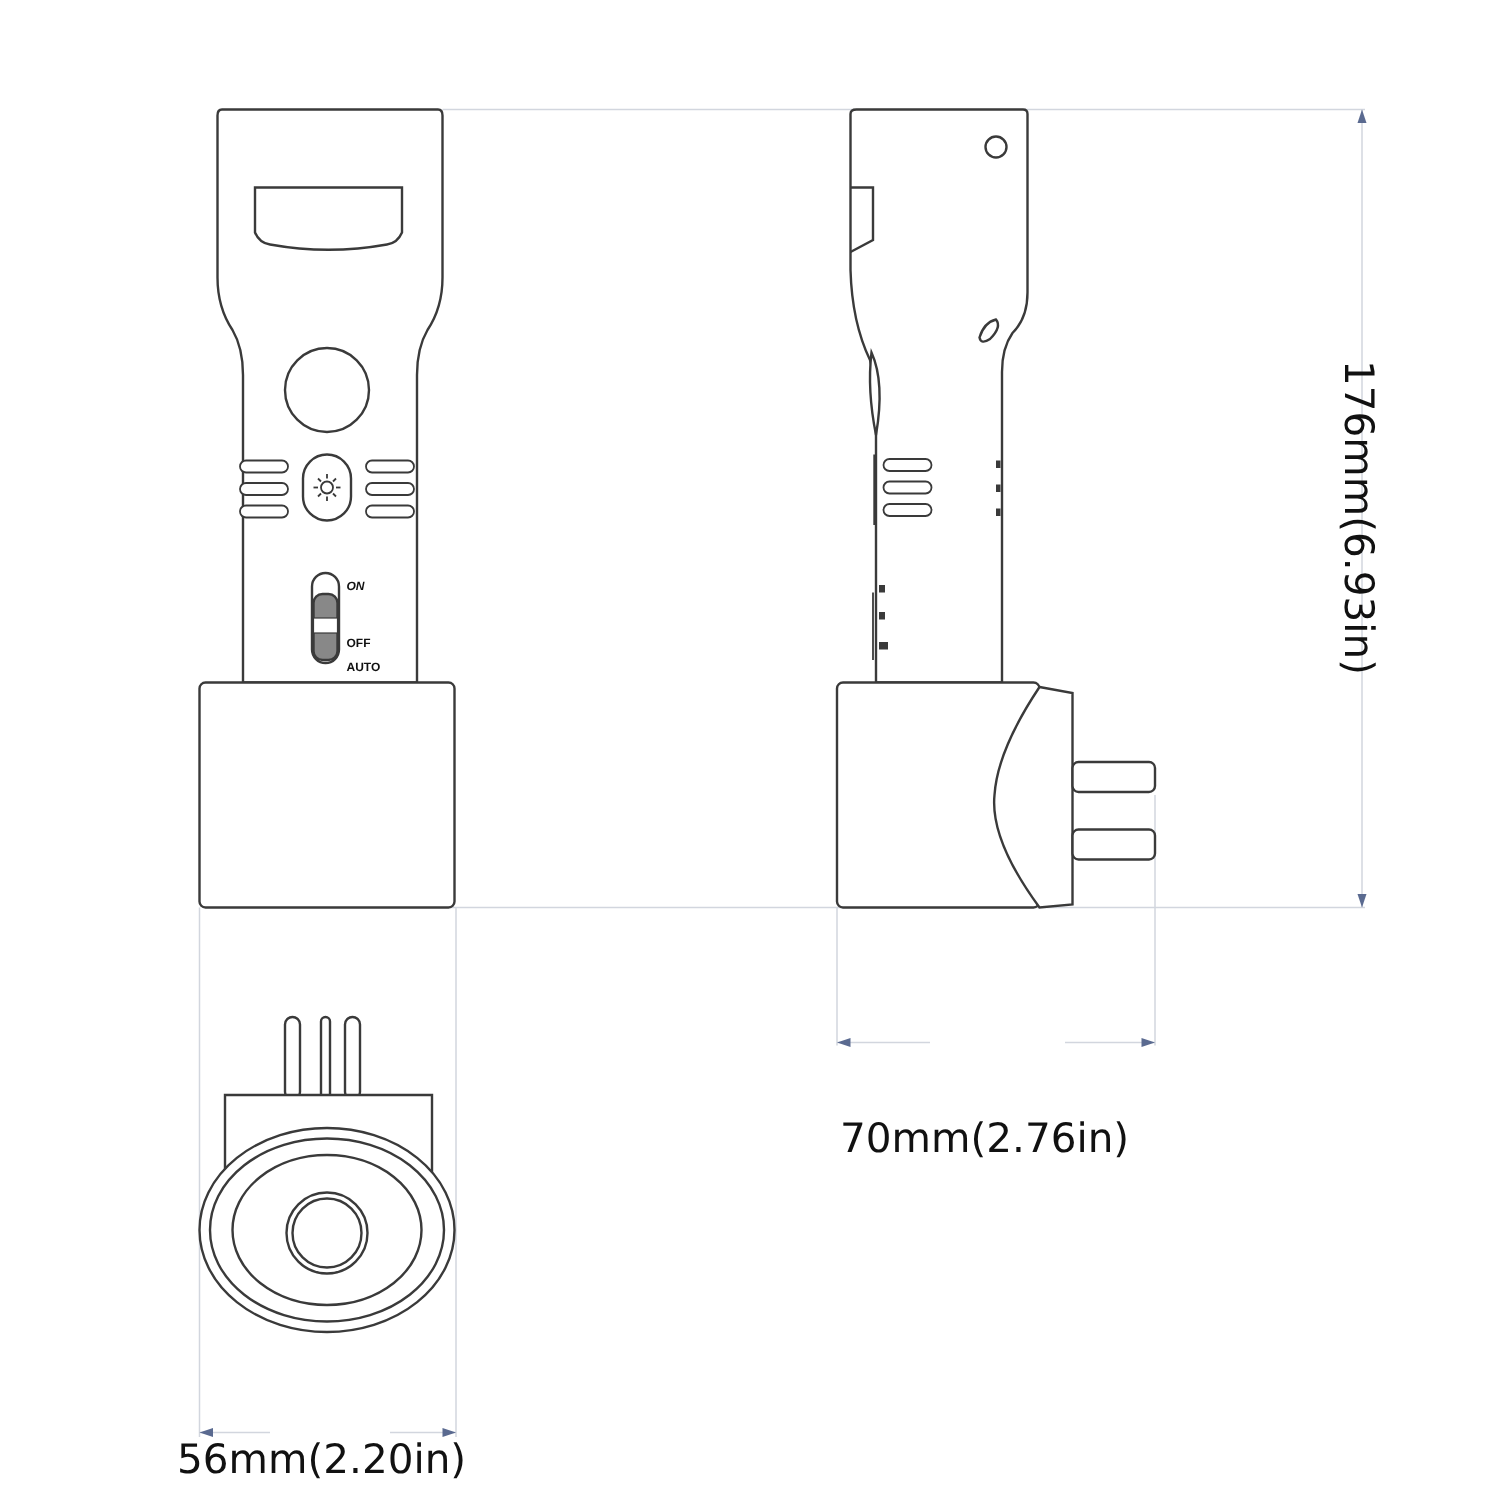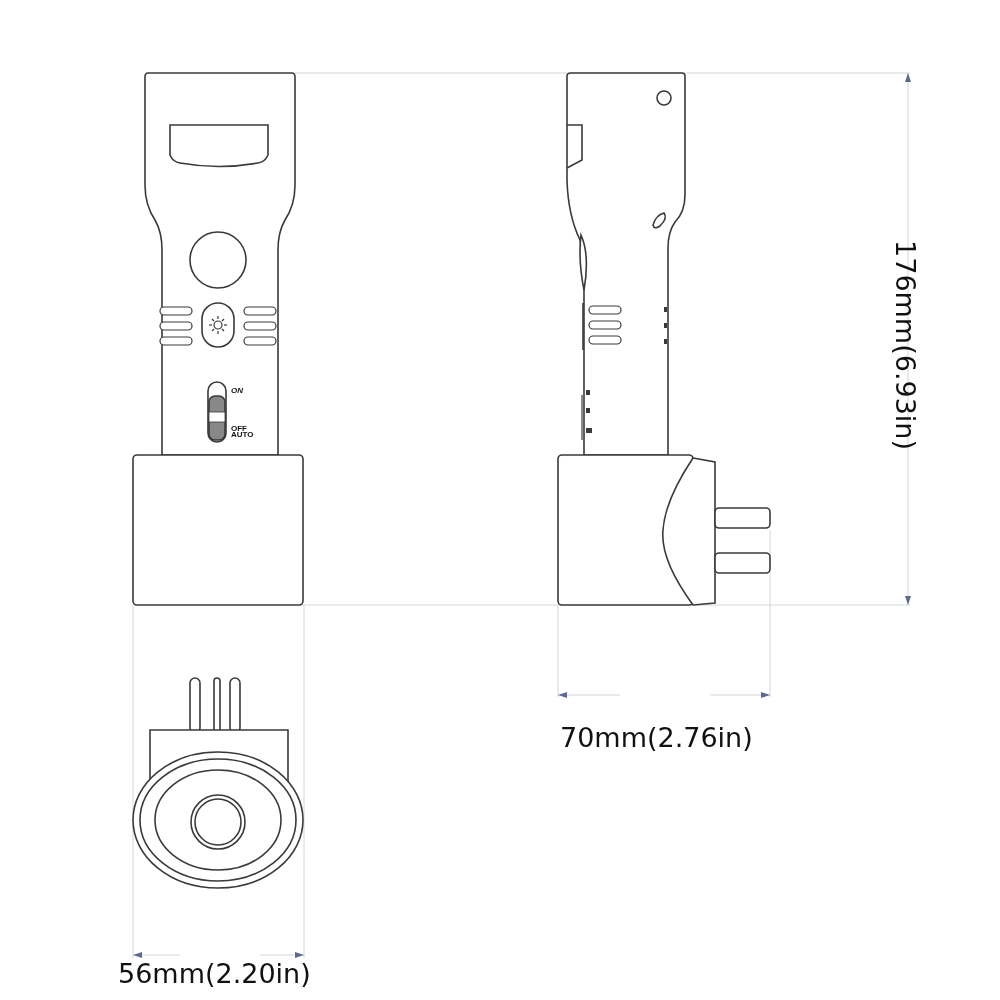--- a/index.html
+++ b/index.html
@@ -1,20 +1,20 @@
 <!DOCTYPE html>
 <html><head>
   <meta charset="utf-8">
   <style>
     html, body { margin: 0; padding: 0; background: #ffffff; }
     body { width: 1000px; height: 1000px; position: relative; overflow: hidden; font-family: "Liberation Sans", sans-serif; }
     svg { position: absolute; left: 0; top: 0; }
     .dim-label { position: absolute; font-family: "DejaVu Sans", sans-serif; color: #111; font-size: 27px; white-space: nowrap; }
     .dim-h1 { left: 118px; top: 958px; }
-    .dim-h2 { left: 560px; top: 722px; }
+    .dim-h2 { left: 560px; top: 744px; }
     .dim-v { left: 905px; top: 345px; transform: translate(-50%, -50%) rotate(90deg); transform-origin: center center; }
     .switch-label { position: absolute; font-family: "Liberation Sans", sans-serif; font-weight: bold; font-size: 8px; color: #111; }
   </style>
 </head>
 <body>
 
 <svg width="1000" height="1000" viewBox="0 0 1000 1000">
 
   <g stroke="#d2d6de" stroke-width="1" fill="none">
     <line x1="295" y1="73" x2="910" y2="73"></line>
@@ -105,17 +105,17 @@
     <ellipse cx="218" cy="820" rx="85" ry="68"></ellipse>
     <ellipse cx="218" cy="820" rx="78" ry="61"></ellipse>
     <ellipse cx="218" cy="820" rx="63" ry="50"></ellipse>
     <circle cx="218" cy="822" r="27"></circle>
     <circle cx="218" cy="822" r="23"></circle>
   </g>
 </svg>
 
 <span class="switch-label" style="left:231px; top:386px;font-style:italic;">ON</span>
 <span class="switch-label" style="left:231px; top:424px;">OFF</span>
-<span class="switch-label" style="left:231px; top:430px;">AUTO</span>
+<span class="switch-label" style="left:231px; top:440px;">AUTO</span>
 
 <div class="dim-label dim-v">176mm(6.93in)</div>
 <div class="dim-label dim-h2">70mm(2.76in)</div>
 <div class="dim-label dim-h1">56mm(2.20in)</div>
 
 </body></html>

